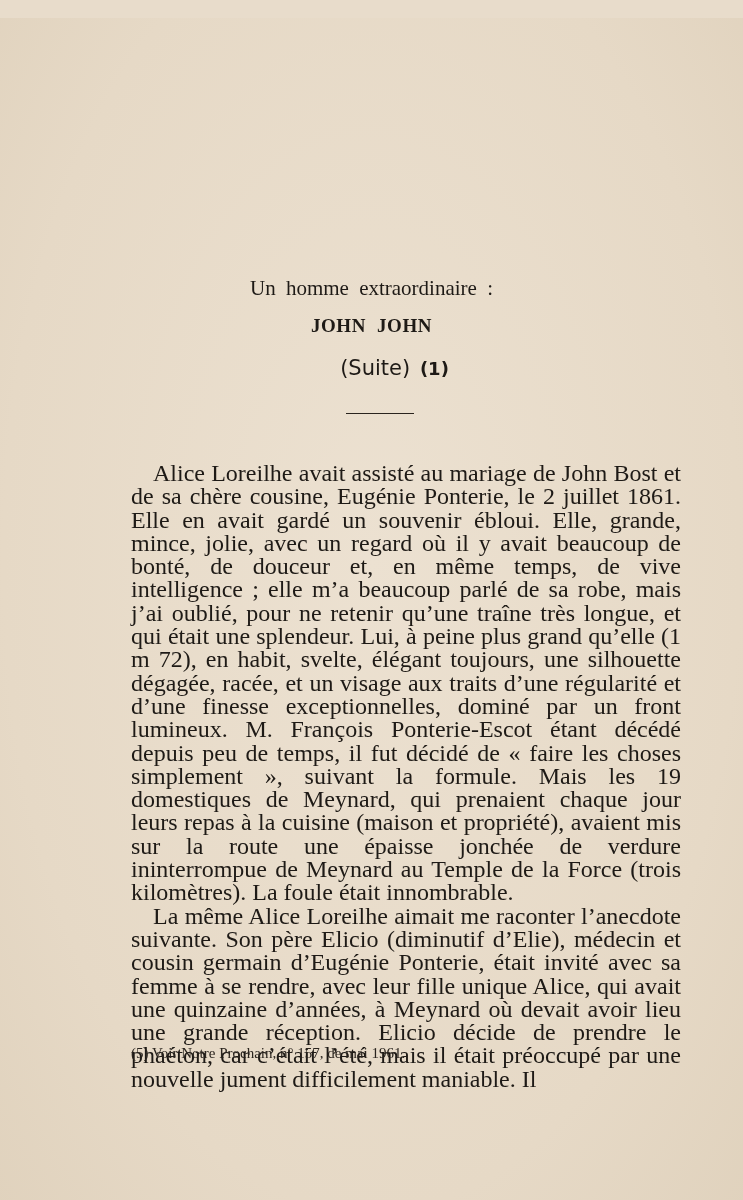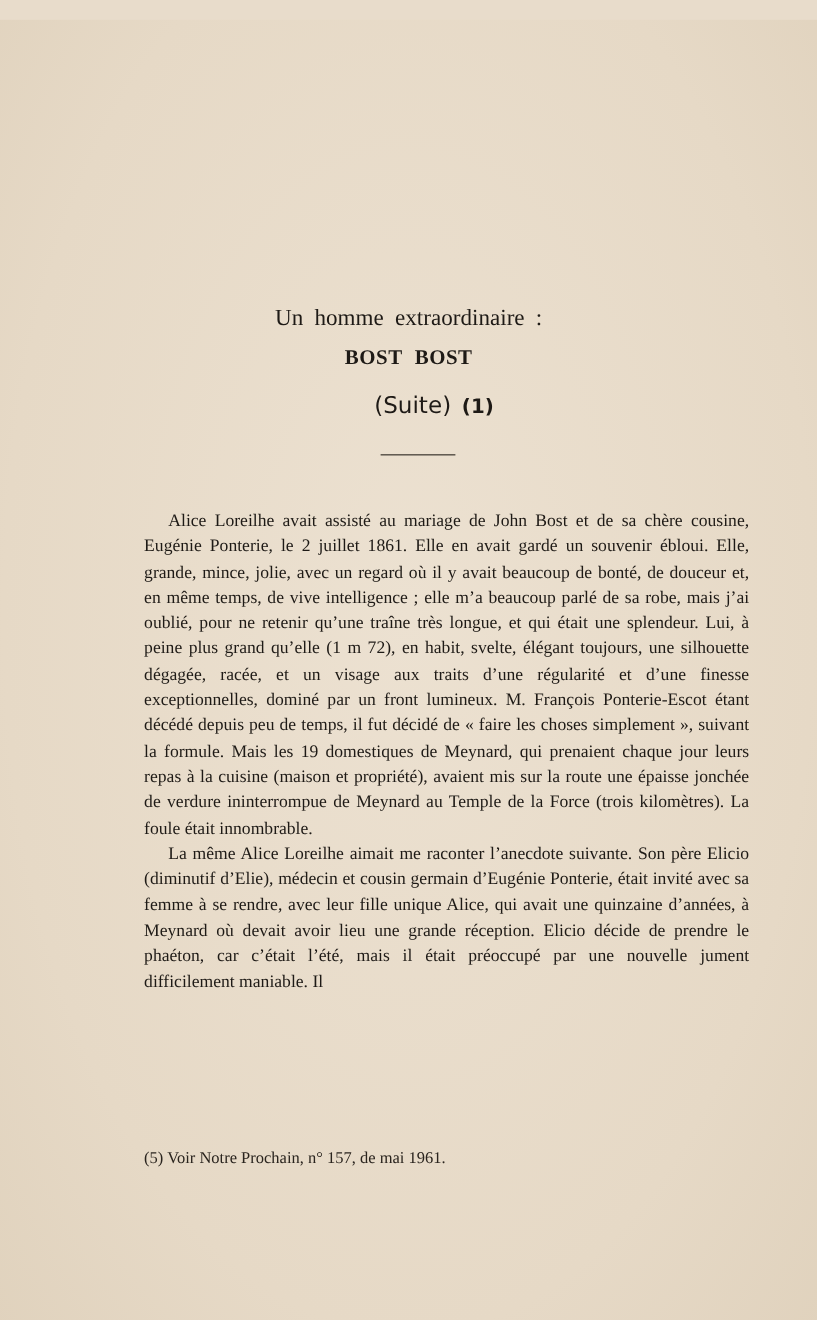--- a/index.html
+++ b/index.html
@@ -58,21 +58,21 @@
       top: 395px;
       width: 68px;
       height: 0;
       border-top: 1.5px solid #2a241e;
     }
     .body-text {
       position: absolute;
       left: 131px;
       top: 444px;
       width: 550px;
-      font-size: 16px;
+      font-size: 24px;
       line-height: 23.3px;
       text-align: justify;
     }
     .body-text p {
       margin: 0;
       text-indent: 22px;
       hyphens: manual;
     }
     .footnote {
       position: absolute;
@@ -84,21 +84,21 @@
     .footnote .pub {
     }
   </style>
 </head>
 <body>
 
 <div class="page">
 
   <div class="header supertitle">Un homme extraordinaire :</div>
 
-  <div class="header title">BOST BOST</div>
+  <div class="header title">JOHN JOHN</div>
 
   <div class="header subtitle">
     <span class="suite">(Suite)</span>
     <span class="ref">(1)</span>
   </div>
 
   <div class="rule"></div>
 
   <div class="body-text">
     <p>Alice Loreilhe avait assisté au mariage de John Bost et de sa chère cousine, Eugénie Ponterie, le 2 juillet 1861. Elle en avait gardé un souvenir ébloui. Elle, grande, mince, jolie, avec un regard où il y avait beaucoup de bonté, de douceur et, en même temps, de vive intelligence ; elle m’a beaucoup parlé de sa robe, mais j’ai oublié, pour ne retenir qu’une traîne très lon­gue, et qui était une splendeur. Lui, à peine plus grand qu’elle (1 m 72), en habit, svelte, élégant toujours, une silhouette dégagée, racée, et un visage aux traits d’une régularité et d’une finesse exceptionnelles, dominé par un front lumineux. M. Fran­çois Ponterie-Escot étant décédé depuis peu de temps, il fut décidé de « faire les choses simplement », suivant la formule. Mais les 19 domestiques de Meynard, qui prenaient chaque jour leurs repas à la cuisine (maison et propriété), avaient mis sur la route une épaisse jonchée de verdure ininterrompue de Mey­nard au Temple de la Force (trois kilomètres). La foule était innombrable.</p>

